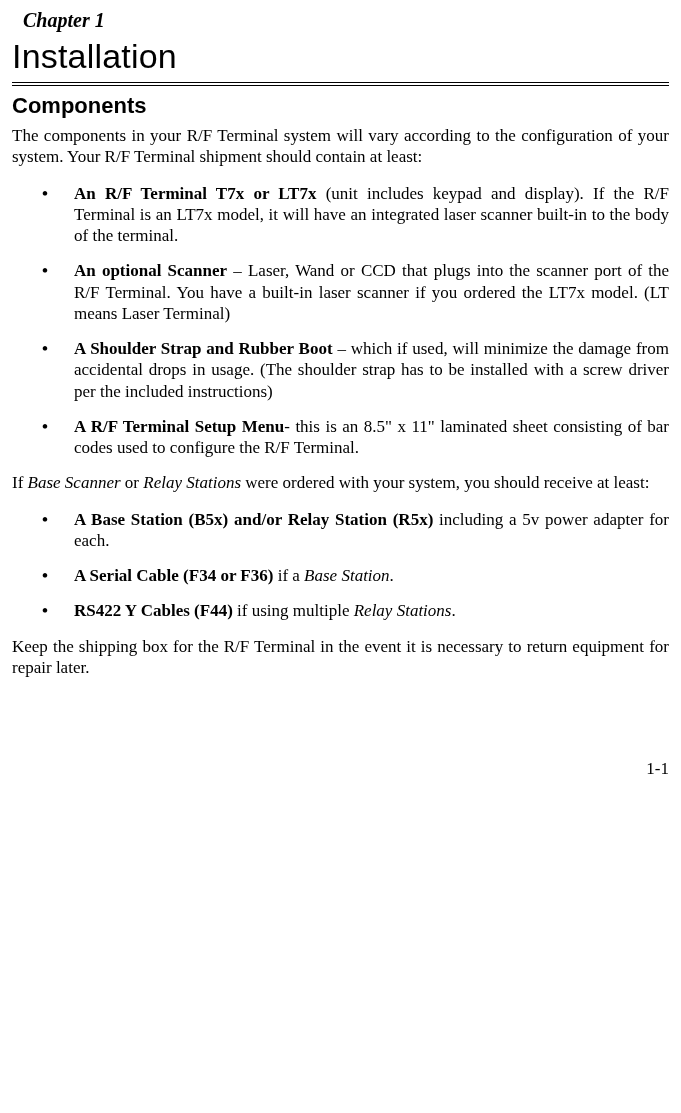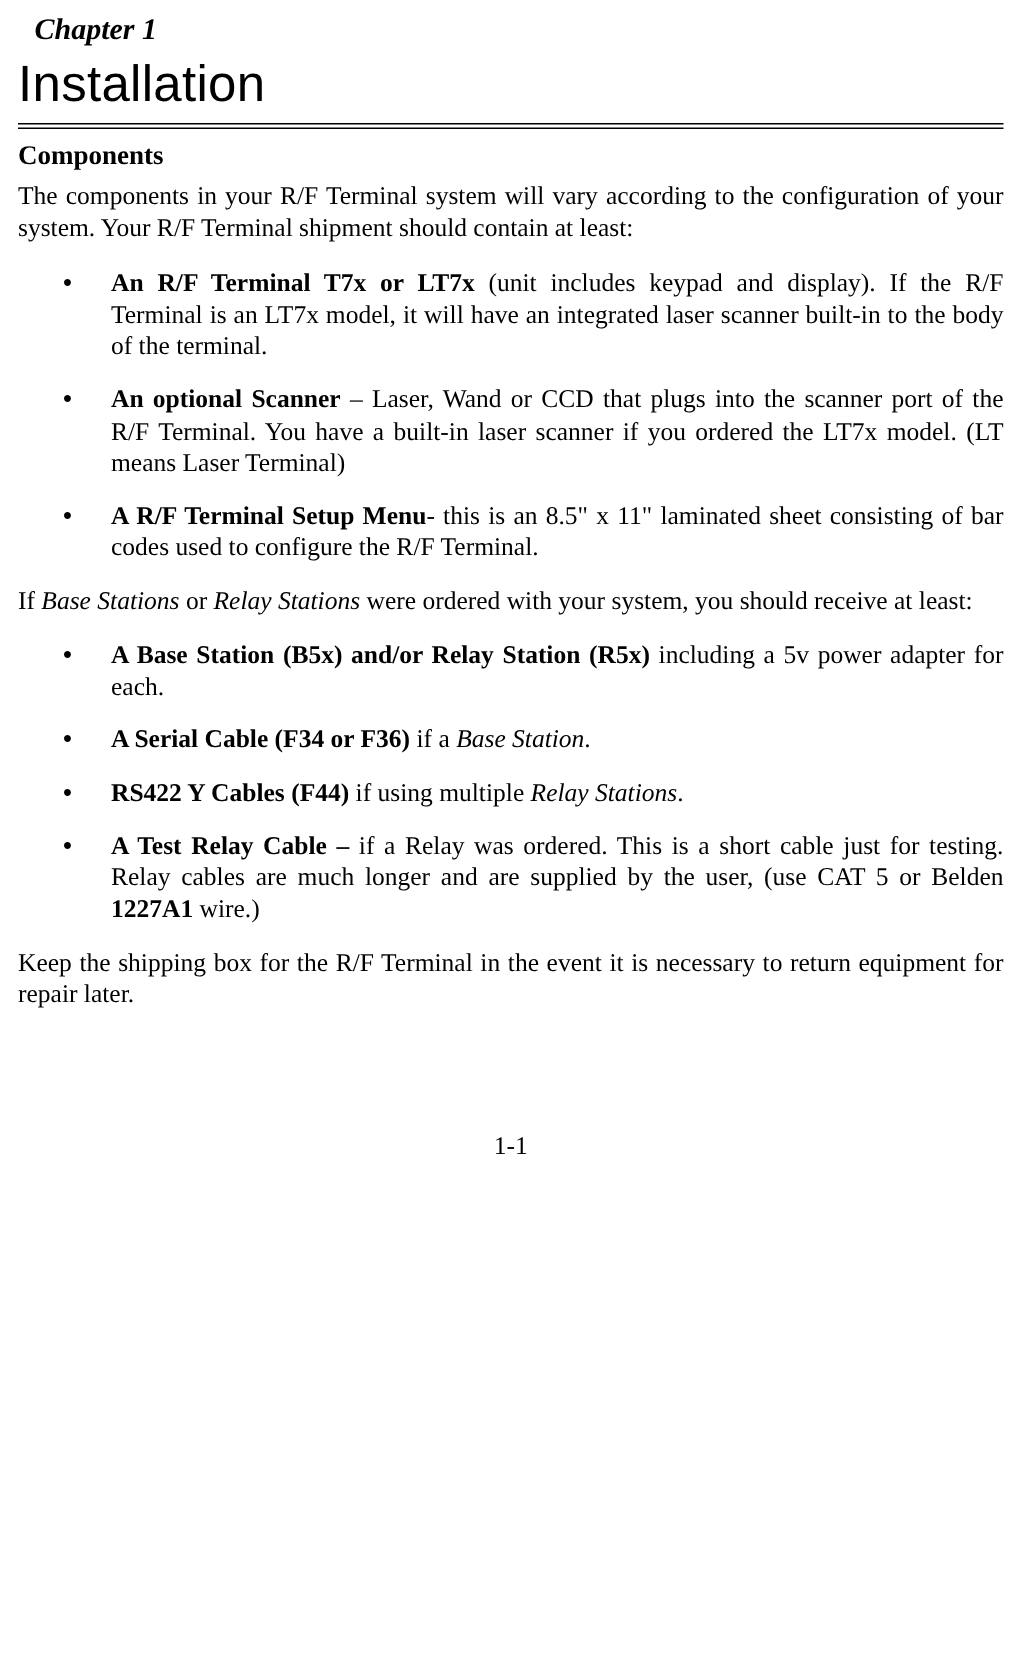--- a/index.html
+++ b/index.html
@@ -25,23 +25,23 @@
       font-size: 34px;
       margin: 0 0 4px 0;
       letter-spacing: 0.2px;
     }
     hr.double {
       border: none;
       border-top: 4px double #000;
       margin: 0 0 6px 0;
     }
     .section {
-      font-family: Liberation Serif, serif;
+      font-family: Liberation Sans, sans-serif;
       font-weight: bold;
-      font-size: 18px;
+      font-size: 22px;
       margin: 0 0 6px 0;
     }
     p {
       margin: 0 0 14px 0;
       text-align: justify;
     }
     ul {
       list-style: none;
       padding: 0 0 0 40px;
       margin: 15px 0 14px 0;
@@ -56,45 +56,45 @@
       content: "•";
       position: absolute;
       left: -10px;
       top: 0;
       font-size: 17px;
       font-weight: bold;
     }
     .b { font-weight: bold; }
     .i { font-style: italic; }
     .pagenum {
-      text-align: center;
+      text-align: right;
       font-size: 17px;
       margin-top: 80px;
     }
   </style>
 </head>
 <body>
 
 <div class="chapter">Chapter 1</div>
 <div class="title">Installation</div>
 <hr class="double">
 <div class="section">Components</div>
 
 <p>The components in your R/F Terminal system will vary according to the configuration of your system.  Your R/F Terminal shipment should contain at least:</p>
 
 <ul>
   <li><span class="b">An R/F Terminal T7x or LT7x</span><span> (unit includes keypad and display).  If the R/F Terminal is an LT7x model, it will have an integrated laser scanner built-in to the body of the terminal.</span></li>
   <li><span class="b">An optional Scanner</span><span> – Laser, Wand or CCD that plugs into the scanner port of the R/F Terminal.  You have a built-in laser scanner if you ordered the LT7x model. (LT means Laser Terminal)</span></li>
+  <li><span class="b">A Shoulder Strap and Rubber Boot</span><span> – which if used, will minimize the damage from accidental drops in usage. (The shoulder strap has to be installed with a screw driver per the included instructions)</span></li>
   <li><span class="b">A R/F Terminal Setup Menu</span><span>- this is an 8.5" x 11" laminated sheet consisting of bar codes used to configure the R/F Terminal.</span></li>
 </ul>
 
-<p><span>If </span><span class="i">Base Stations</span><span> or </span><span class="i">Relay Stations</span><span> were ordered with your system, you should receive at least:</span></p>
+<p><span>If </span><span class="i">Base Scanner</span><span> or </span><span class="i">Relay Stations</span><span> were ordered with your system, you should receive at least:</span></p>
 
 <ul>
   <li><span class="b">A Base Station (B5x) and/or Relay Station (R5x)</span><span> including a 5v power adapter for each.</span></li>
   <li><span class="b">A Serial Cable (F34 or F36)</span><span> if a </span><span class="i">Base Station</span><span>.</span></li>
   <li><span class="b">RS422 Y Cables (F44)</span><span> if using multiple </span><span class="i">Relay Stations</span><span>.</span></li>
-  <li><span class="b">A Test Relay Cable –</span><span> if a Relay was ordered. This is a short cable just for testing. Relay cables are much longer and are supplied by the user, (use CAT 5 or Belden </span><span class="b">1227A1</span><span> wire.)</span></li>
 </ul>
 
 <p>Keep the shipping box for the R/F Terminal in the event it is necessary to return equipment for repair later.</p>
 
 <div class="pagenum">1-1</div>
 
 </body></html>

